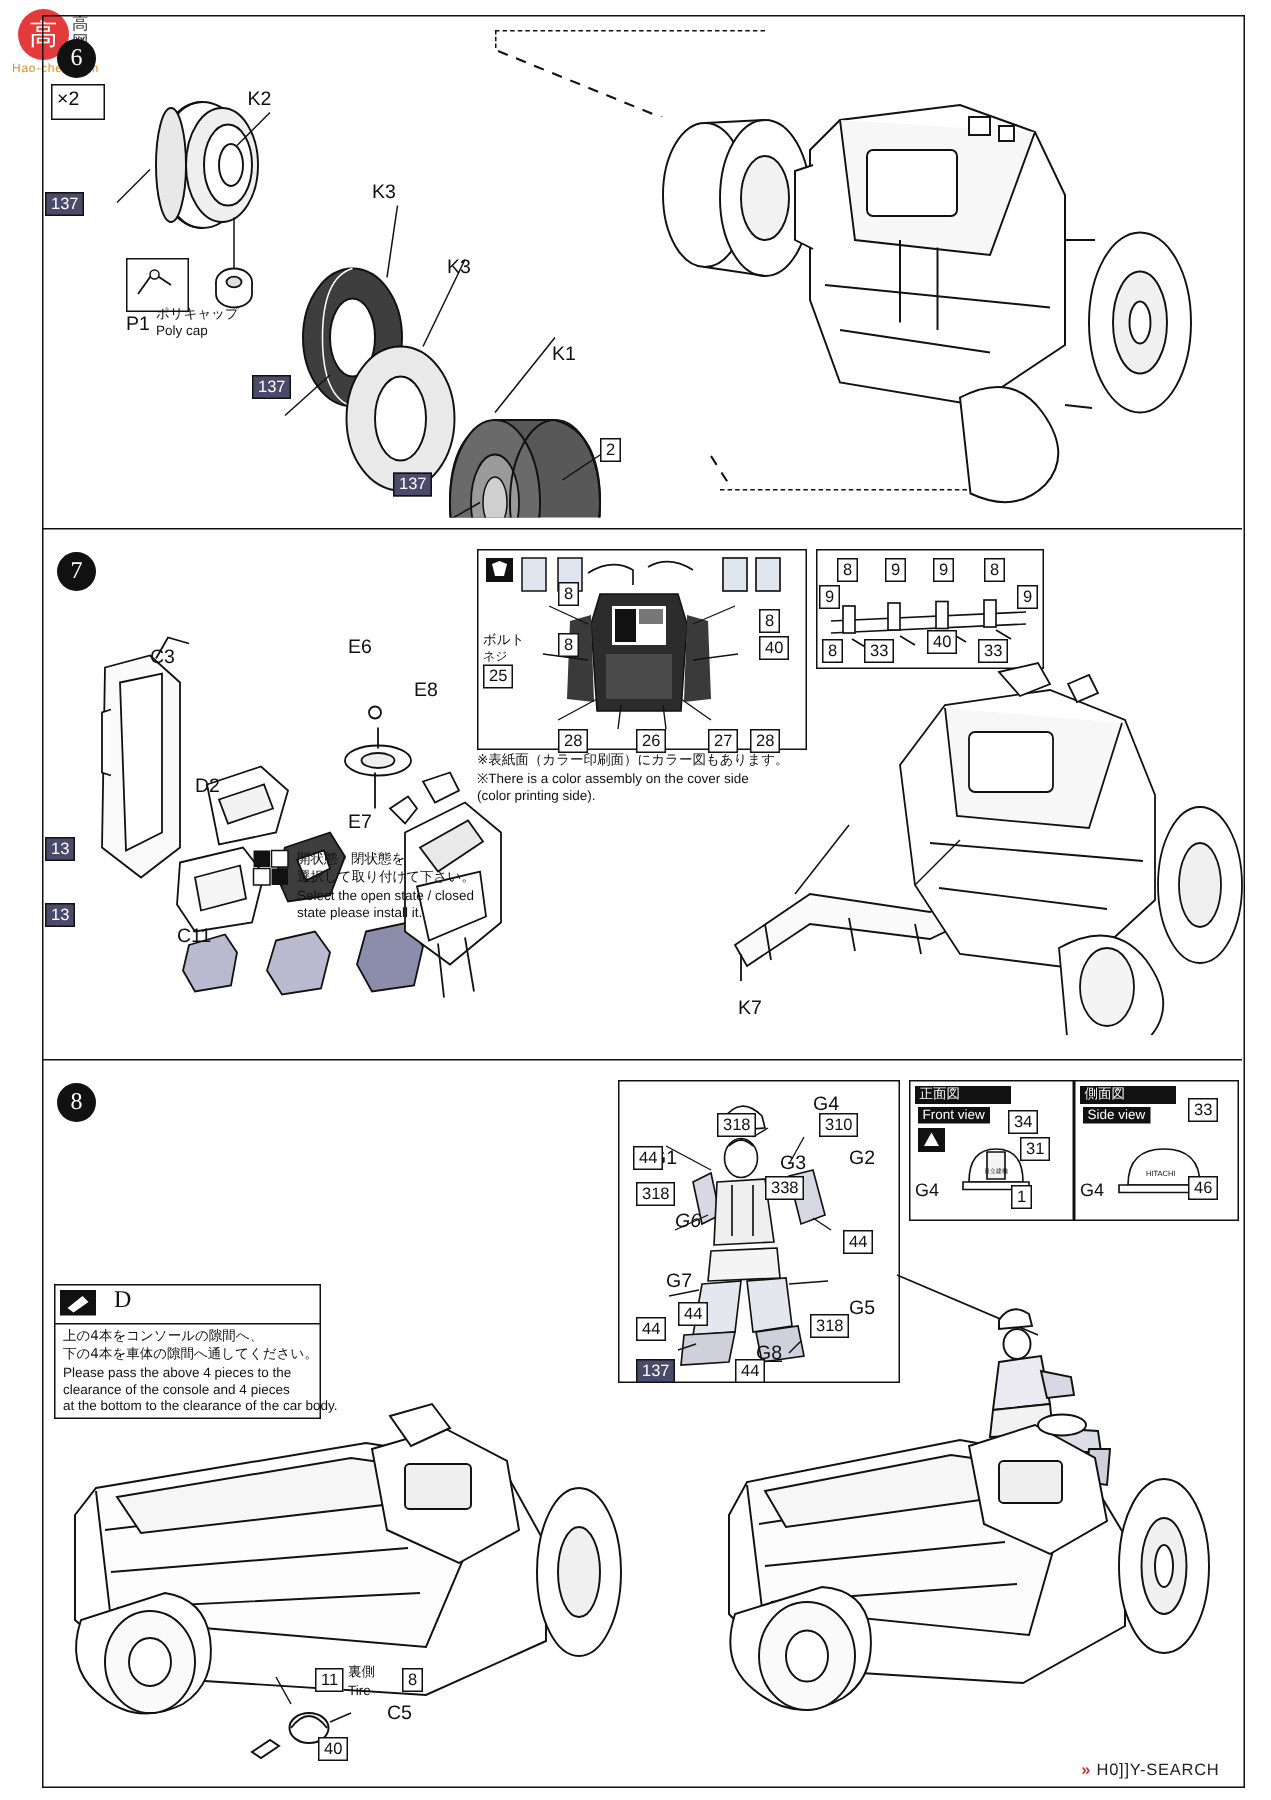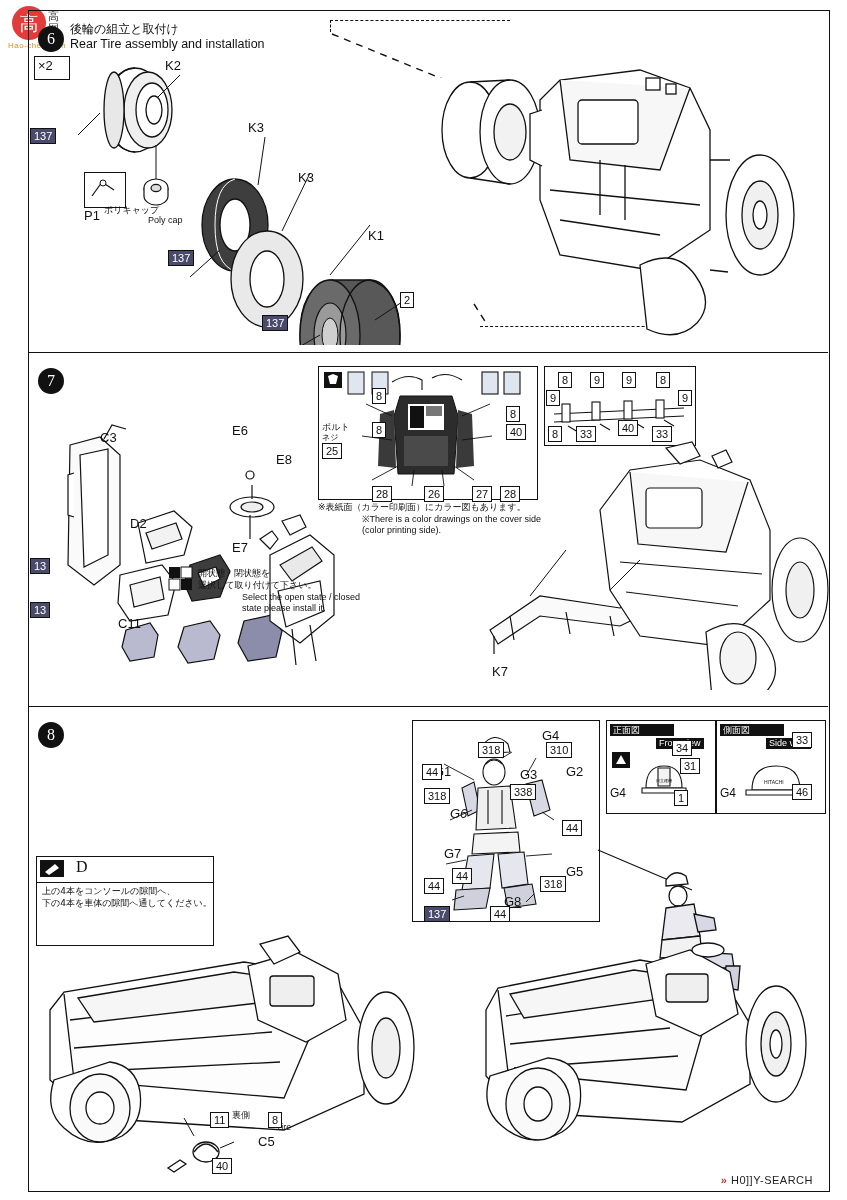--- a/index.html
+++ b/index.html
@@ -15,21 +15,21 @@
   .rule{position:absolute;left:28px;width:800px;height:0;border-top:1.6px solid #111;}
   
   .stepnum{position:absolute;width:26px;height:26px;border-radius:50%;background:#111;color:#fff;text-align:center;line-height:26px;font-size:16px;font-family:"Liberation Serif",serif;}
   .stephead{position:absolute;font-size:12.5px;line-height:15px;}
   .stephead .jp{font-family:"DejaVu Sans",sans-serif;font-size:12px;}
   .stephead .en{font-size:12.5px;}
   
   .tag{position:absolute;border:1.2px solid #111;background:#fff;font-size:11px;line-height:14px;padding:0 3px;font-family:"Liberation Sans",sans-serif;}
   .tagdark{position:absolute;border:1.2px solid #111;background:#4a4a6a;color:#fff;font-size:11px;line-height:14px;padding:0 3px;}
   .lbl{position:absolute;font-size:13px;font-family:"Liberation Sans",sans-serif;}
-  .small{position:absolute;font-size:9px;line-height:11px;margin-left:44px;}
+  .small{position:absolute;font-size:9px;line-height:11px;}
   .smalljp{position:absolute;font-size:9px;line-height:11.5px;font-family:"DejaVu Sans",sans-serif;}
   .box{position:absolute;border:1.2px solid #111;background:#fff;}
   .dash{position:absolute;border-top:1.6px dashed #111;}
   .dashv{position:absolute;border-left:1.6px dashed #111;}
   svg{display:block;}
   .abs{position:absolute;}
   .hdrbar{position:absolute;background:#111;color:#fff;font-size:9px;line-height:12px;padding:0 3px;font-family:"DejaVu Sans",sans-serif;}
   .bottomlogo{position:absolute;right:34px;bottom:14px;font-size:11px;letter-spacing:.5px;color:#222;}
   .bottomlogo .r{color:#c0392b;font-weight:bold;}
 </style>
@@ -40,24 +40,20 @@
 
   <div class="wm">
     <div class="circ">高</div>
     <div class="cn">高<br>网</div>
     <div class="txt">Hao-chen.com</div>
   </div>
 
   <div class="frame"></div>
 
   <div class="stepnum" style="left:38px;top:26px;">6</div>
-  <div class="stephead" style="left:70px;top:22px;">
-    <div class="jp">後輪の組立と取付け</div>
-    <div class="en">Rear Tire assembly and installation</div>
-  </div>
 
   <div class="box" style="left:34px;top:56px;width:34px;height:22px;"></div>
   <div class="lbl" style="left:38px;top:58px;font-size:13px;">×2</div>
 
   <svg class="abs" style="left:30px;top:45px;" width="410" height="300" viewBox="0 0 410 300">
 
     <g fill="#fff" stroke="#111" stroke-width="1.3">
       <ellipse cx="105" cy="65" rx="30" ry="42"></ellipse>
       <ellipse cx="118" cy="65" rx="24" ry="38" fill="#efefef"></ellipse>
       <ellipse cx="122" cy="65" rx="16" ry="27" fill="#fff"></ellipse>
@@ -260,21 +256,21 @@
   <div class="tag" style="left:506px;top:406px;">8</div>
   <div class="tag" style="left:506px;top:424px;">40</div>
   <div class="tag" style="left:322px;top:443px;">25</div>
   <div class="tag" style="left:372px;top:486px;">28</div>
   <div class="tag" style="left:424px;top:486px;">26</div>
   <div class="tag" style="left:472px;top:486px;">27</div>
   <div class="tag" style="left:500px;top:486px;">28</div>
   <div class="smalljp" style="left:322px;top:422px;">ボルト</div>
   <div class="smalljp" style="left:322px;top:432px;font-size:8px;">ネジ</div>
   <div class="smalljp" style="left:318px;top:502px;">※表紙面（カラー印刷面）にカラー図もあります。</div>
-  <div class="small" style="left:318px;top:514px;white-space:pre;">※There is a color drawings on the cover side
+  <div class="small" style="left:318px;top:514px;white-space:pre;">※There is a color assembly on the cover side
 (color printing side).</div>
 
   <div class="box" style="left:544px;top:366px;width:150px;height:78px;"></div>
   <svg class="abs" style="left:548px;top:386px;" width="142" height="56" viewBox="0 0 142 56">
     <g fill="#fff" stroke="#111" stroke-width="1.1">
       <path d="M6 28 L136 22"></path>
       <path d="M6 36 L136 30"></path>
       <rect x="14" y="18" width="8" height="18"></rect>
       <rect x="44" y="16" width="8" height="18"></rect>
       <rect x="76" y="15" width="8" height="18"></rect>
@@ -423,20 +419,23 @@
 
   <div class="box" style="left:36px;top:856px;width:176px;height:26px;"></div>
   <svg class="abs" style="left:40px;top:860px;" width="26" height="18">
     <rect x="0" y="0" width="24" height="17" fill="#111"></rect>
     <path d="M5 12 L15 4 L19 8 L9 15 Z" fill="#fff"></path>
   </svg>
   <div class="lbl" style="left:76px;top:858px;font-size:16px;font-family:'Liberation Serif',serif;">D</div>
   <div class="box" style="left:36px;top:882px;width:176px;height:62px;"></div>
   <div class="smalljp" style="left:42px;top:886px;white-space:pre;">上の4本をコンソールの隙間へ、
 下の4本を車体の隙間へ通してください。</div>
+  <div class="small" style="left:42px;top:910px;white-space:pre;">Please pass the above 4 pieces to the
+clearance of the console and 4 pieces
+at the bottom to the clearance of the car body.</div>
 
   <svg class="abs" style="left:34px;top:880px;" width="400" height="300" viewBox="0 0 400 300">
     <g fill="#fff" stroke="#111" stroke-width="1.3">
 
       <path d="M16 130 L30 112 L210 82 L300 96 L330 150 L330 214 L250 250 L60 238 L16 200 Z" fill="#fff"></path>
       <path d="M30 114 L40 200 L250 218 L300 100" fill="#fdfdfd"></path>
       <path d="M36 140 L220 118 M40 168 L238 152 M44 192 L246 182"></path>
 
       <path d="M44 118 L200 92 L258 100 L250 120 L60 142 Z" fill="#f6f6f6"></path>
 

